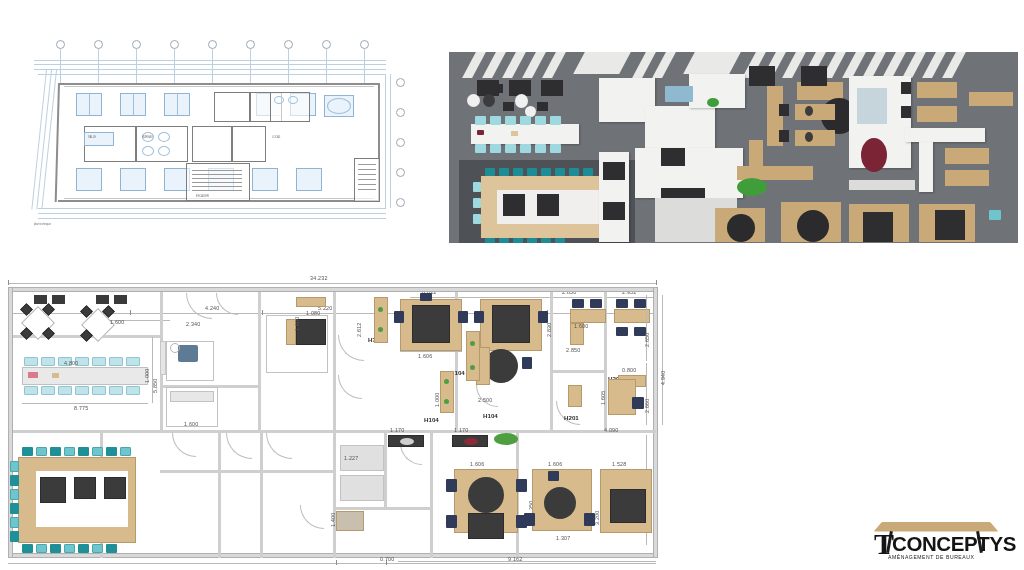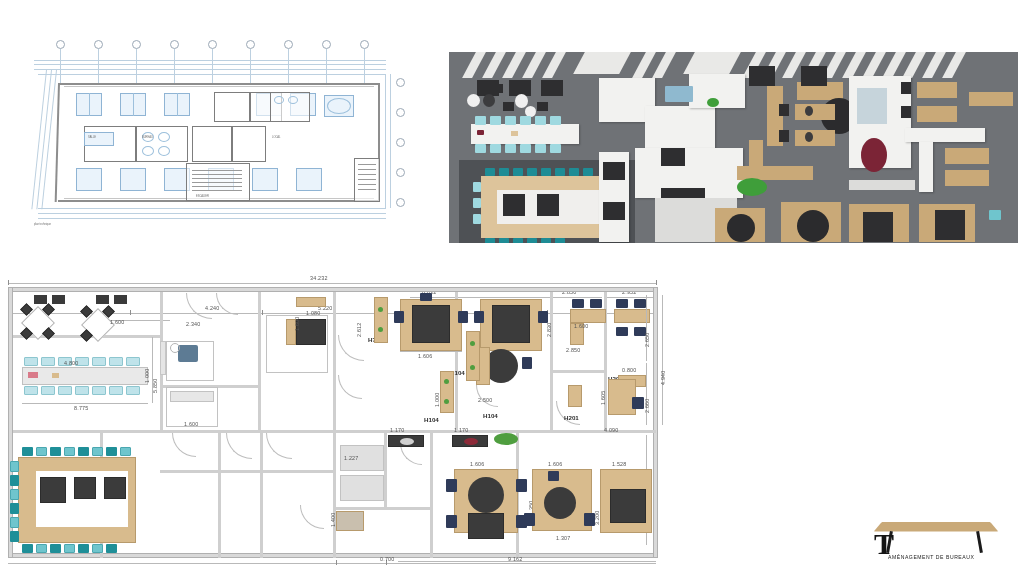--- a/index.html
+++ b/index.html
@@ -567,16 +567,17 @@
     <div class="dimtxt" style="left:380px;top:281px;">0.700</div>
     <div class="dimtxt" style="left:508px;top:281px;">9.162</div>
     <div class="dimline h" style="left:398px;top:286px;width:258px;"></div>
   </div>
 
   <div id="logo">
     <div class="logotop"></div>
     <div class="logoleg" style="left:16px;top:10px;width:3px;height:22px;transform:rotate(10deg);"></div>
     <div class="logoleg" style="left:106px;top:10px;width:3px;height:22px;transform:rotate(-10deg);"></div>
     <div class="logoT">T</div>
+    <div class="logotext" style="left:20px;top:11px;">CONCEPTYS</div>
     <div class="logosub">AMÉNAGEMENT DE BUREAUX</div>
   </div>
 
 </div>
 
 </body></html>

